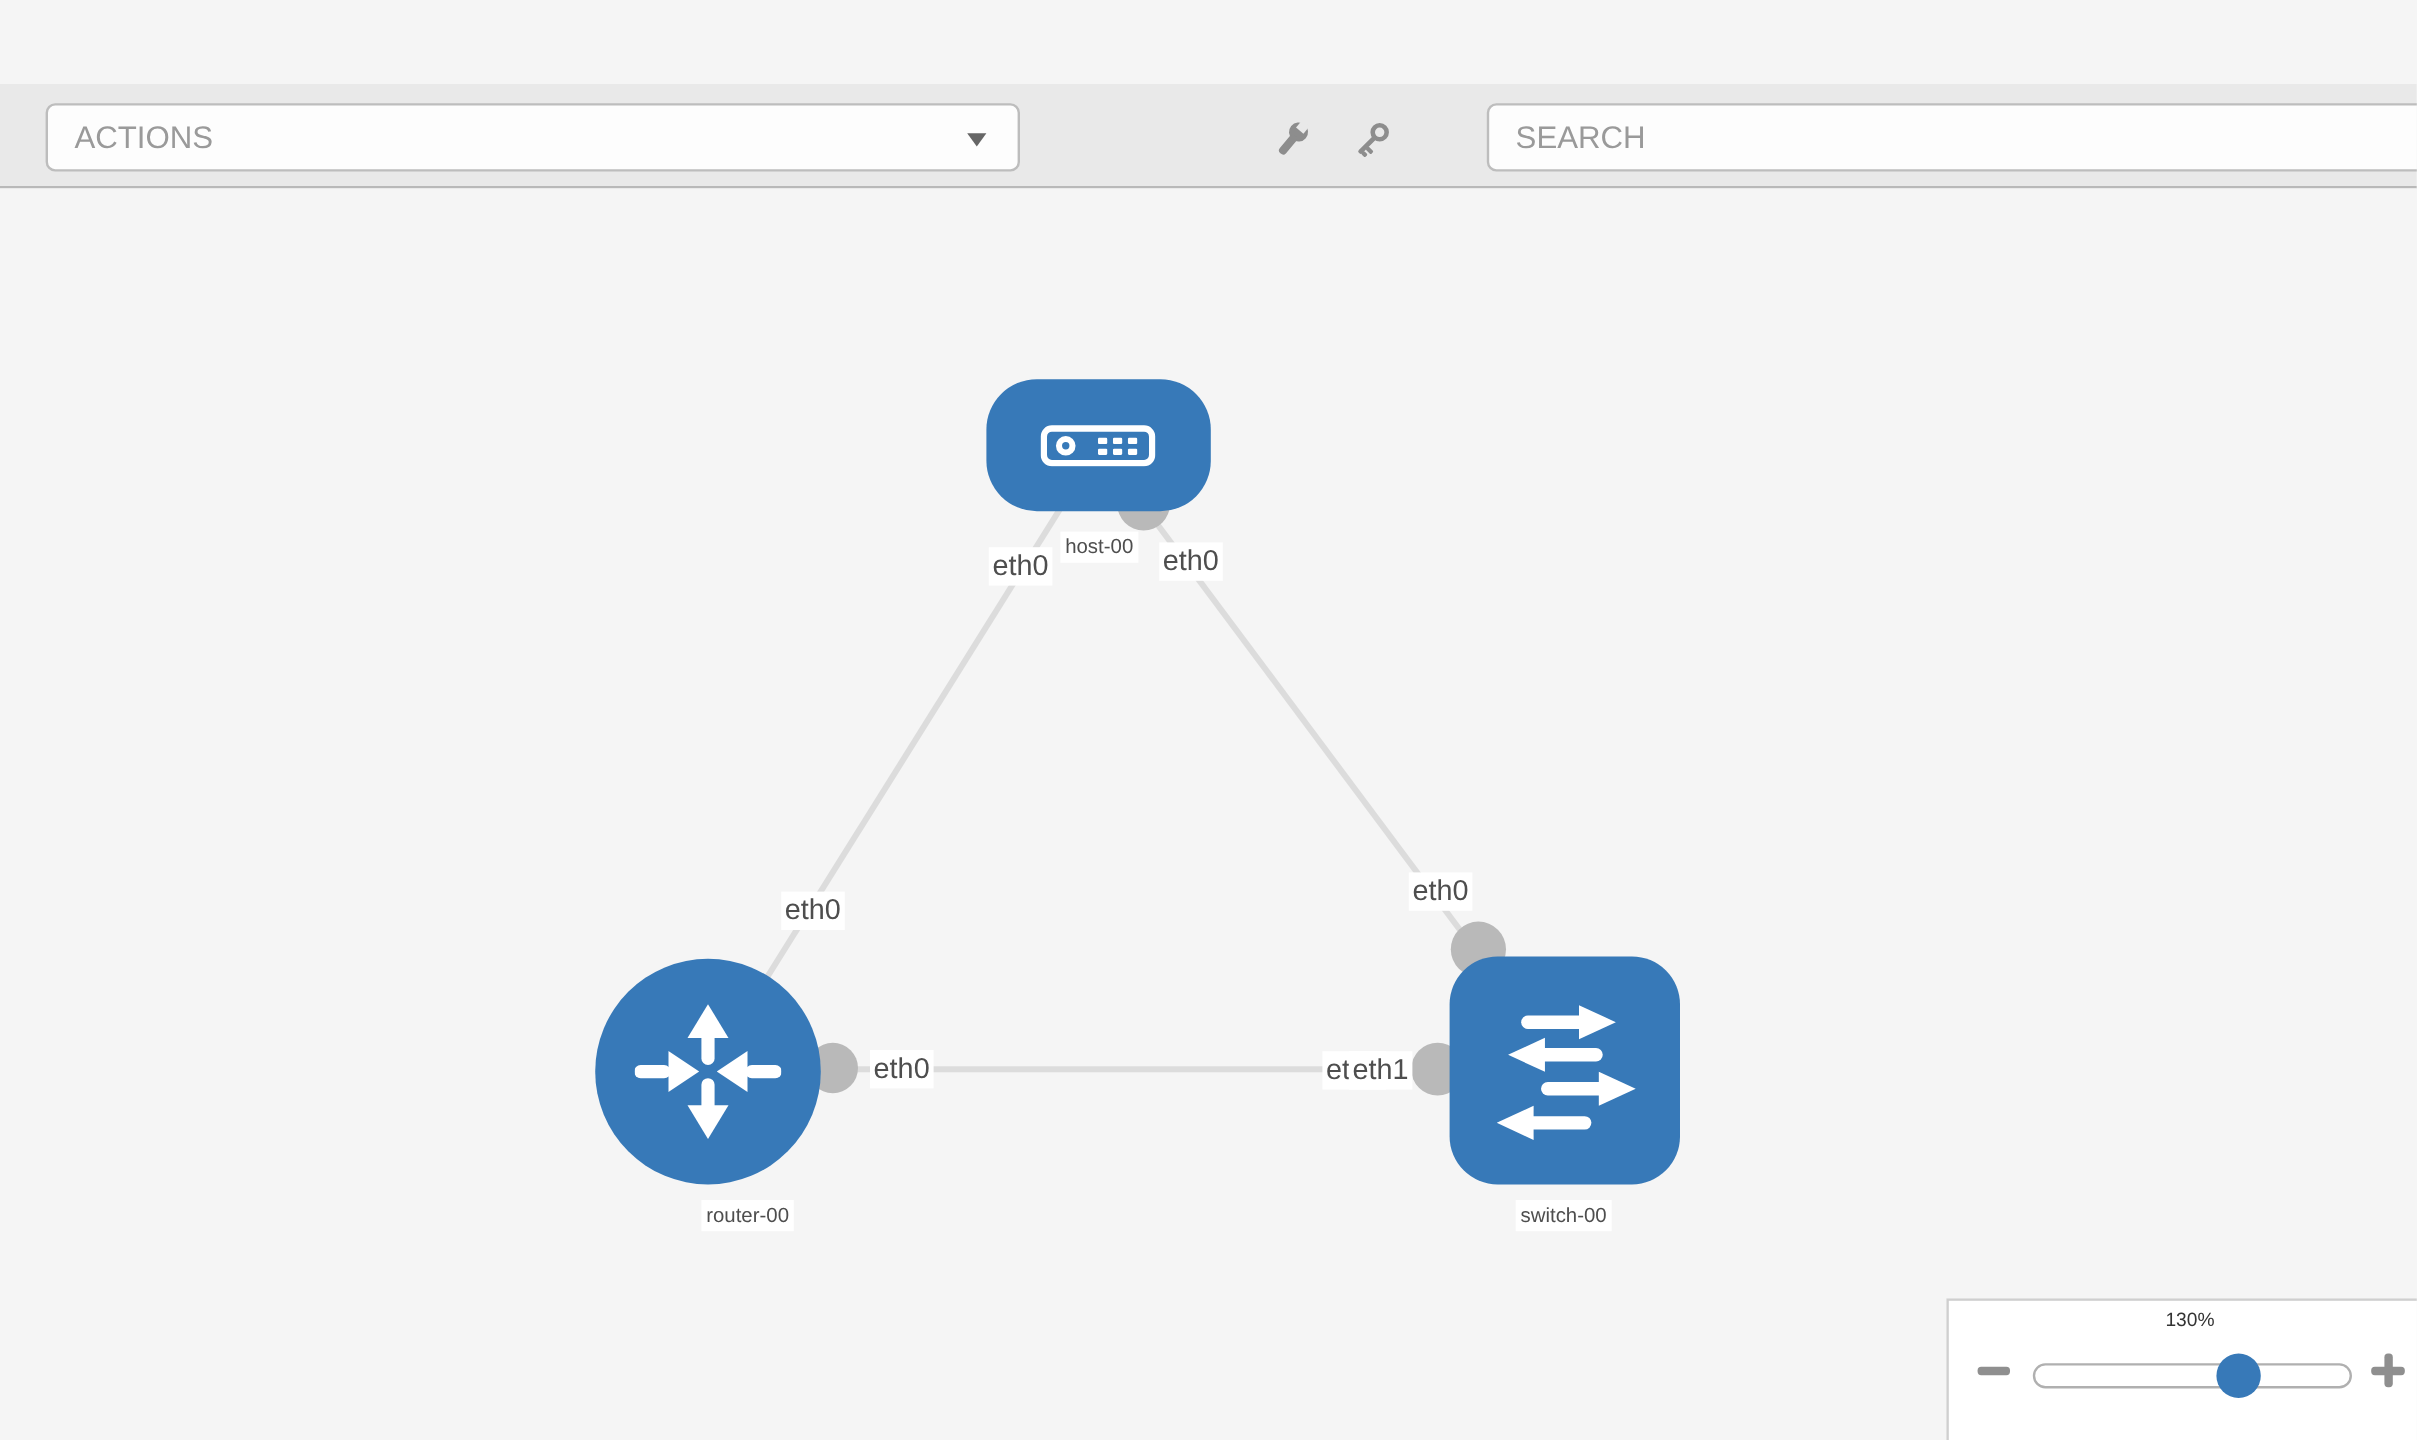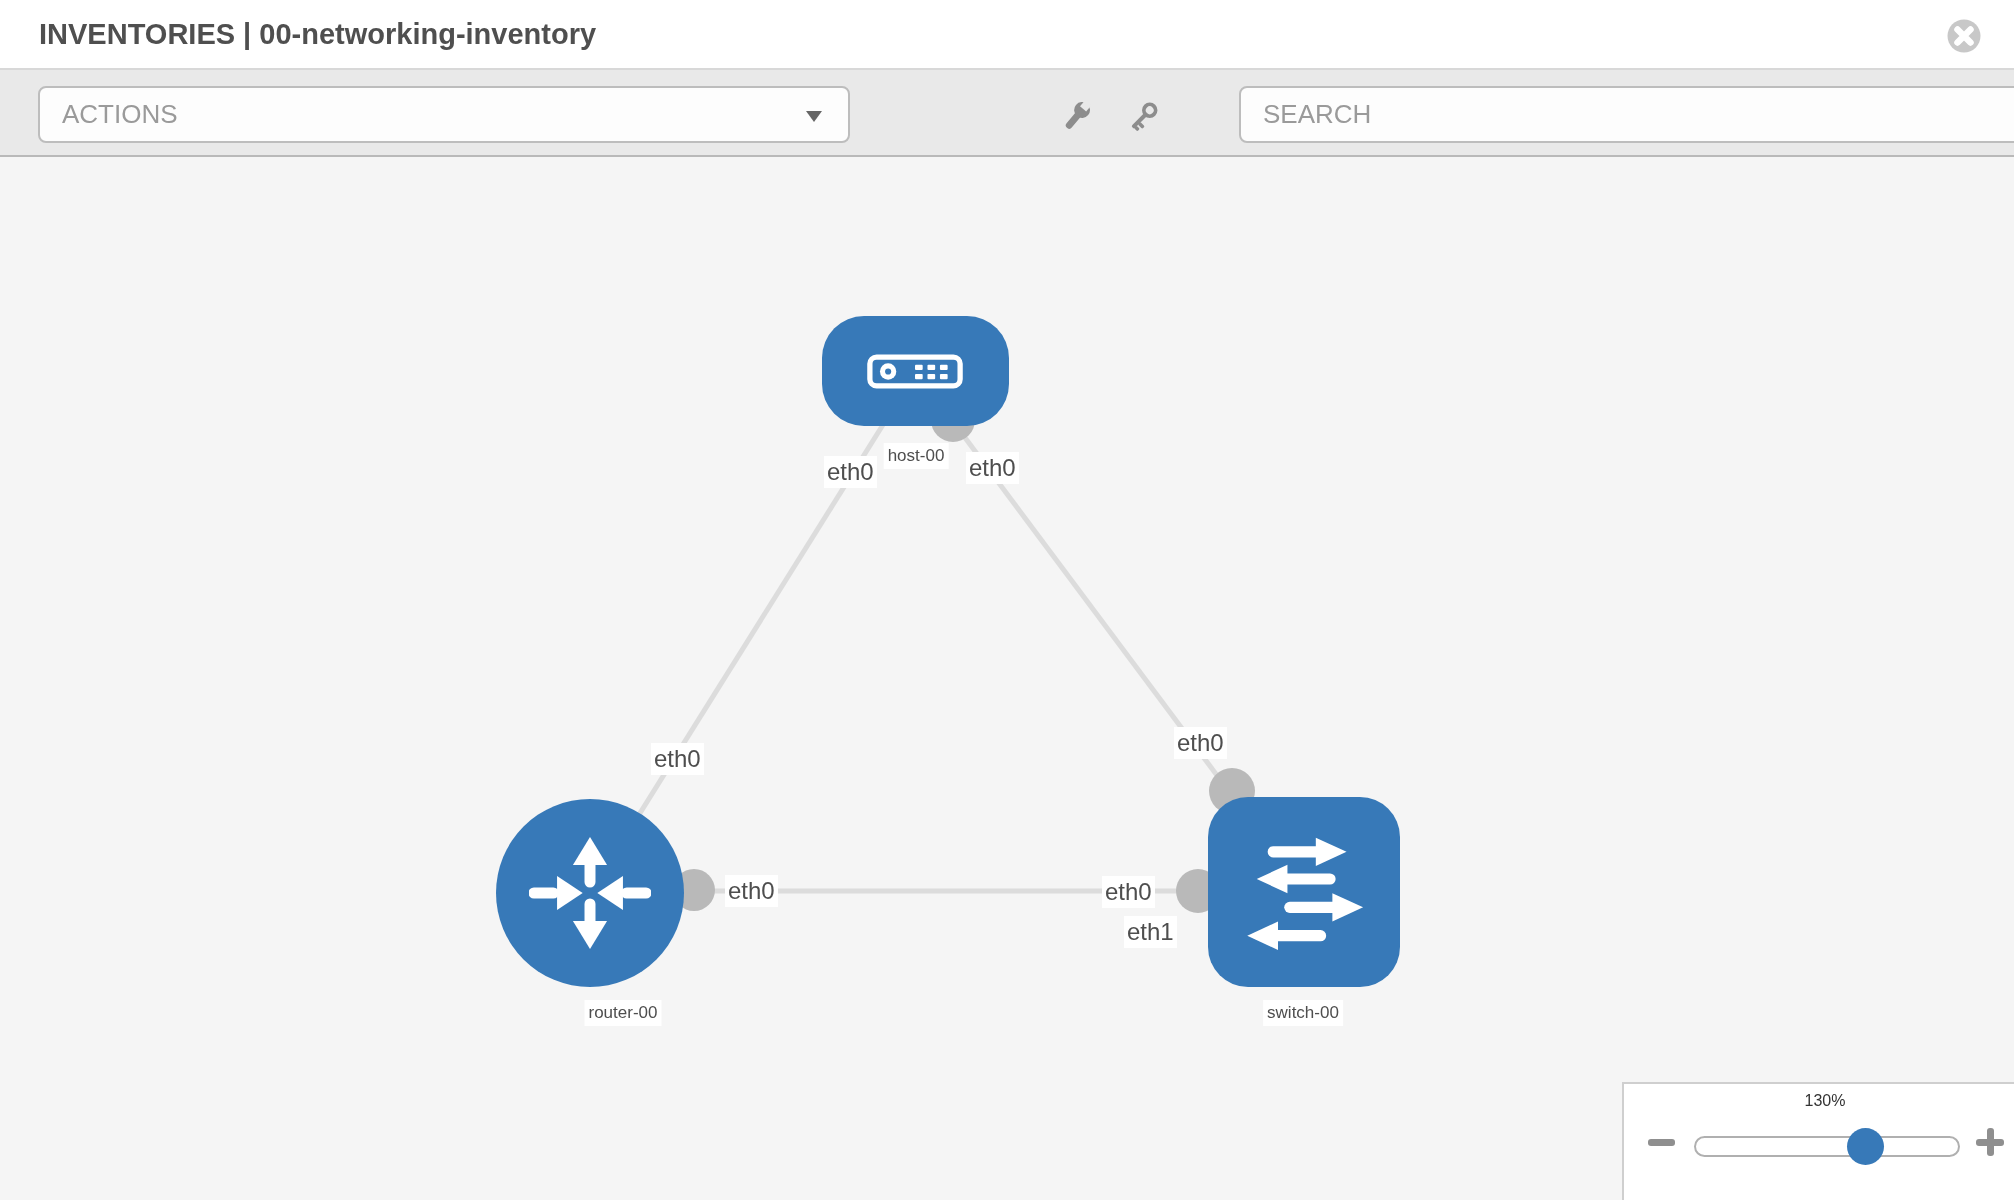--- a/index.html
+++ b/index.html
@@ -47,31 +47,20 @@
   .plus-shape::before { content:""; position:absolute; left:0; top:10.5px; width:28px; height:7px; border-radius:3px; background:#8f8f8f; }
   .plus-shape::after { content:""; position:absolute; left:10.5px; top:0; width:7px; height:28px; border-radius:3px; background:#8f8f8f; }
   .zoom-track { position:absolute; left:70px; top:52px; width:266px; height:21px; background:#ffffff; border:2px solid #b0b0b0; border-radius:11px; cursor:pointer; }
   .zoom-thumb { position:absolute; left:223px; top:44px; width:37px; height:37px; border-radius:50%; background:#3779b8; cursor:grab; }
 </style>
 </head>
 <body>
 
 <div class="screen">
 
-  <div class="titlebar">
-    <div class="title">INVENTORIES | 00-networking-inventory</div>
-    <div class="close-btn">
-      <span>
-        <svg width="34" height="34" viewBox="0 0 34 34">
-          <circle cx="17" cy="17" r="16.5" fill="#c8c8c8"></circle>
-          <path d="M10.5 10.5 L23.5 23.5 M23.5 10.5 L10.5 23.5" stroke="#ffffff" stroke-width="6.5" stroke-linecap="round"></path>
-        </svg>
-      </span>
-    </div>
-  </div>
 
   <div class="toolbar">
     <div class="combo combo-actions">
       <span class="combo-text">ACTIONS</span>
       <span class="caret"></span>
     </div>
 
     <button class="tool-icon-btn btn-wrench">
       <span>
         <svg width="36" height="36" viewBox="0 0 34 34">
@@ -169,21 +158,21 @@
     <div class="lbl node-lbl" style="left:916px; top:286px;">host-00</div>
     <div class="lbl node-lbl" style="left:590px; top:843px;margin-left:33px;">router-00</div>
     <div class="lbl node-lbl" style="left:1303px; top:843px;">switch-00</div>
 
     <div class="lbl iface-lbl" style="left:824px; top:299px;">eth0</div>
     <div class="lbl iface-lbl" style="left:966px; top:295px;">eth0</div>
     <div class="lbl iface-lbl" style="left:651px; top:586px;">eth0</div>
     <div class="lbl iface-lbl" style="left:1174px; top:570px;">eth0</div>
     <div class="lbl iface-lbl" style="left:725px; top:718px;">eth0</div>
     <div class="lbl iface-lbl" style="left:1102px; top:719px; z-index:4;">eth0</div>
-    <div class="lbl iface-lbl" style="left:1124px; top:719px; z-index:5;margin-top:40px;">eth1</div>
+    <div class="lbl iface-lbl" style="left:1124px; top:719px; z-index:5;">eth1</div>
   </div>
 
   <div class="zoom-panel">
     <div class="zoom-value">130%</div>
     <button class="zoom-btn zoom-out">
       <span class="minus-shape" style="display:block;"></span>
     </button>
     <div class="zoom-track"></div>
     <div class="zoom-thumb"></div>
     <button class="zoom-btn zoom-in">

